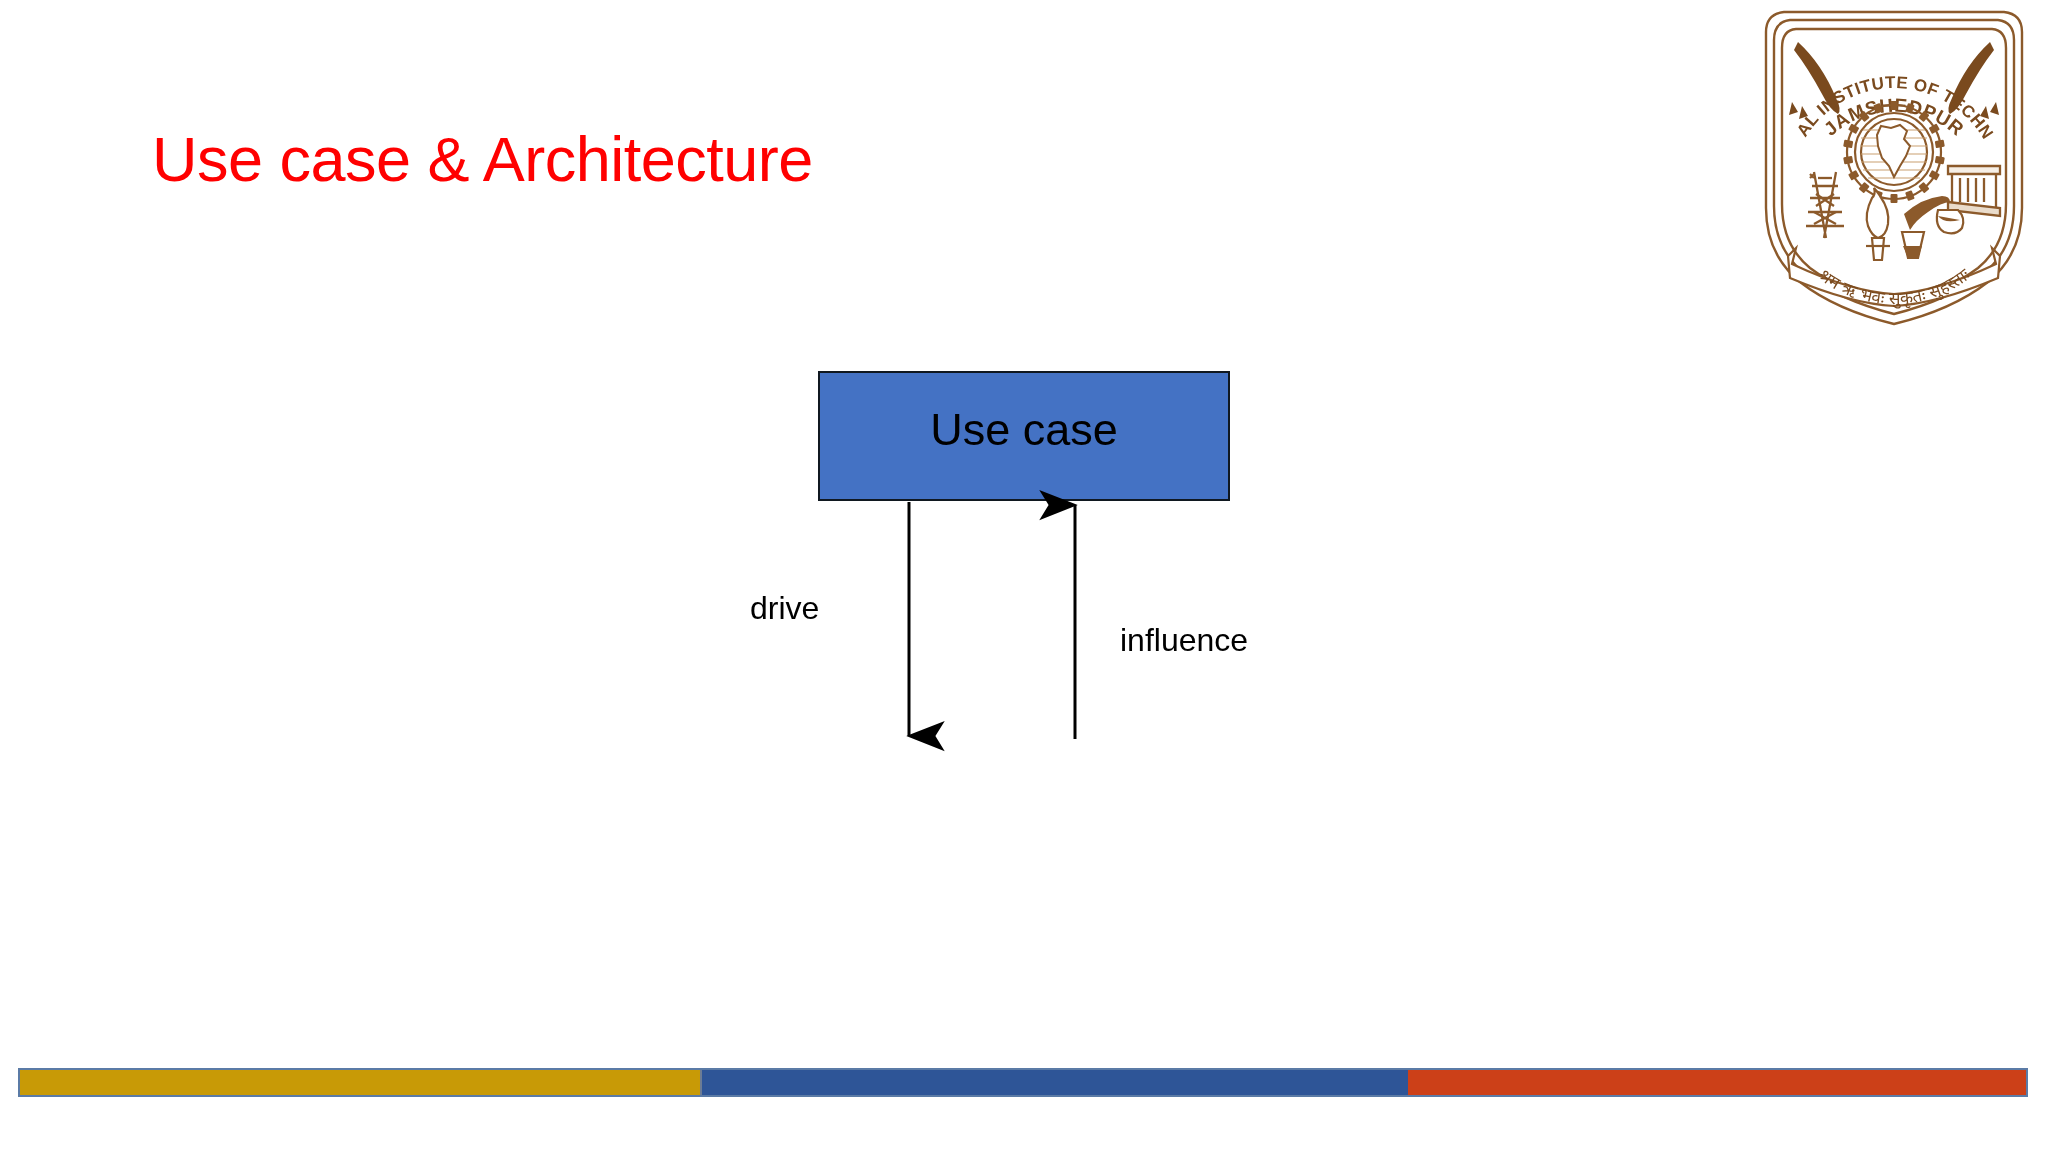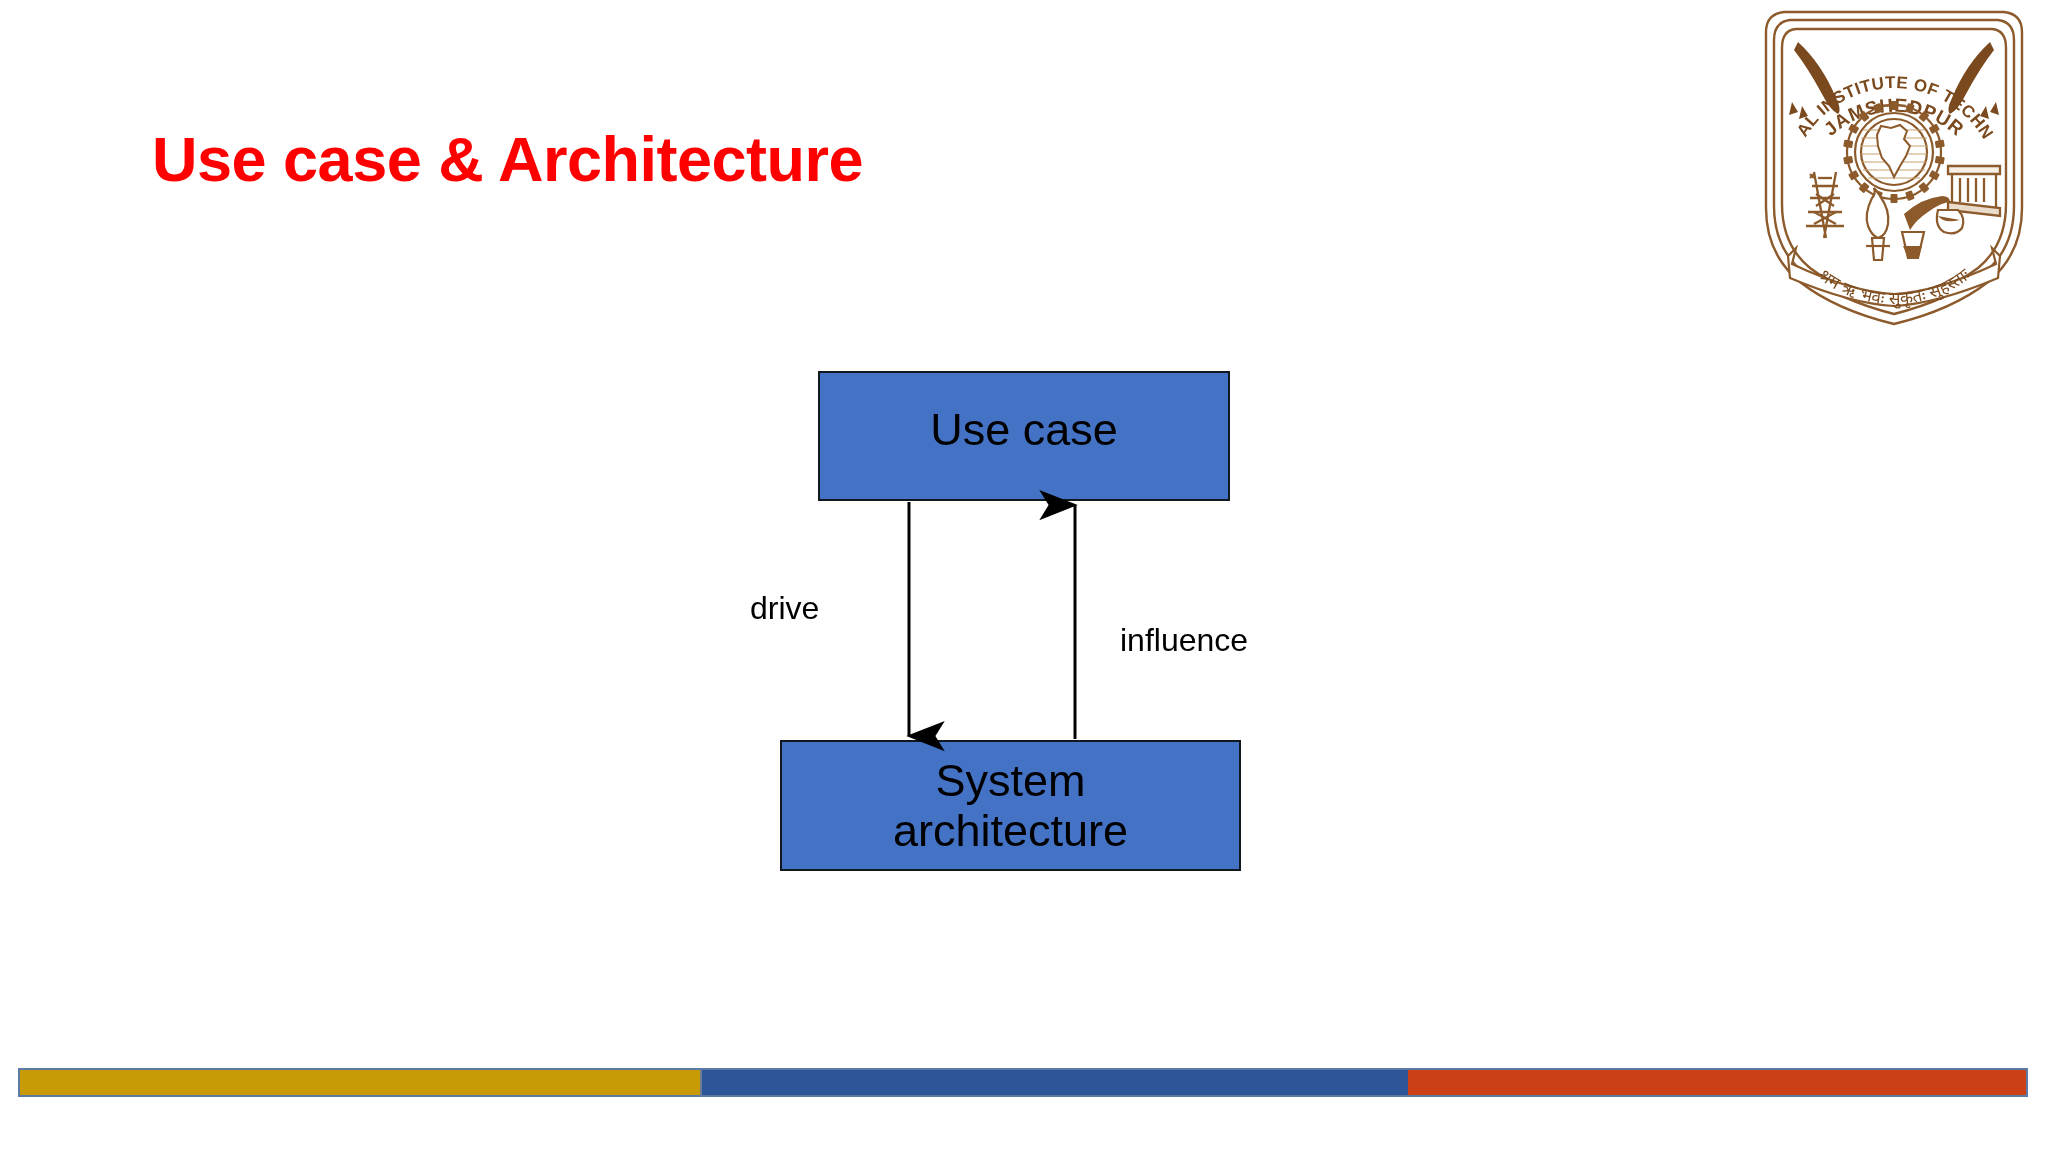--- a/index.html
+++ b/index.html
@@ -15,21 +15,21 @@
     font-family: "Liberation Sans", sans-serif;
     -webkit-font-smoothing: antialiased;
   }
 
   
   #slide-title {
     position: absolute;
     left: 152px;
     top: 123px;
     font-size: 63px;
-    font-weight: bold;
+    font-weight: normal;
     color: #FF0000;
     letter-spacing: -0.5px;
     white-space: nowrap;
     line-height: 1.15;
   }
 
   
   #logo {
     position: absolute;
     left: 1752px;
@@ -242,26 +242,20 @@
     </text>
   </svg>
 </div>
 
 <div id="diagram">
 
   <div class="node-box" id="box-use-case">
     <span class="box-label">Use case</span>
   </div>
 
-  <div class="node-box" id="box-system-architecture">
-    <div>
-      <span class="box-label">System</span>
-      <span class="box-label">architecture</span>
-    </div>
-  </div>
 
   <svg id="connectors" viewBox="0 0 2048 1152" xmlns="http://www.w3.org/2000/svg">
     <defs>
       <marker id="arrowDown" viewBox="0 0 12 14" refX="6" refY="13" markerWidth="11" markerHeight="13" orient="auto">
         <path d="M6 14 L0.5 0 L6 3.4 L11.5 0 Z" fill="#000000"></path>
       </marker>
       <marker id="arrowUp" viewBox="0 0 12 14" refX="6" refY="13" markerWidth="11" markerHeight="13" orient="auto">
         <path d="M6 14 L0.5 0 L6 3.4 L11.5 0 Z" fill="#000000"></path>
       </marker>
     </defs>

